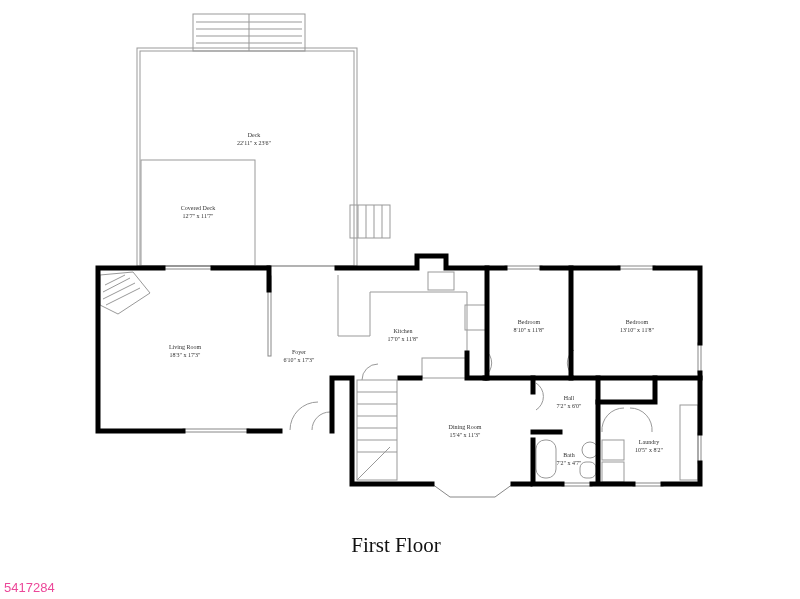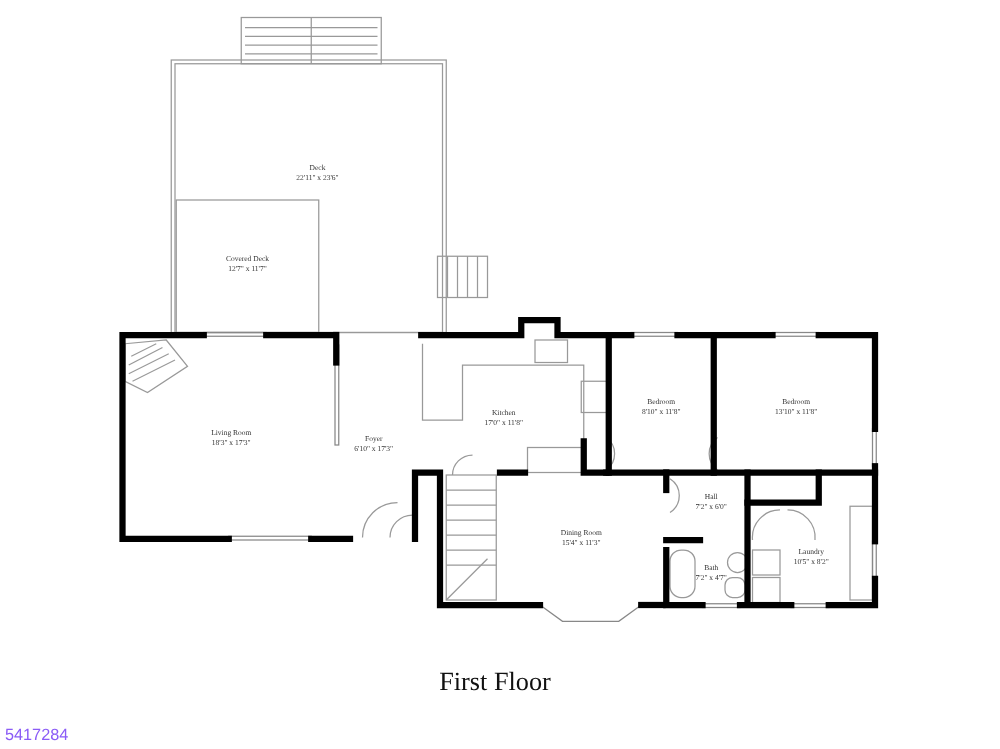--- a/index.html
+++ b/index.html
@@ -1,20 +1,20 @@
 <!DOCTYPE html>
 <html><head>
   <meta charset="utf-8">
   <style>
     html, body { margin: 0; padding: 0; background: #ffffff; }
     body { width: 800px; height: 599px; position: relative; overflow: hidden; font-family: "Liberation Serif", serif; }
     #plan { position: absolute; left: 0; top: 0; width: 800px; height: 520px; }
     .room-label { position: absolute; text-align: center; font-family: "Liberation Serif", serif; font-size: 6px; color: #333; line-height: 8px; transform: translateX(-50%); white-space: nowrap; }
     .title { position: absolute; left: 0; width: 792px; top: 533px; text-align: center; font-family: "Liberation Serif", serif; font-size: 21px; color: #111; }
-    .listing-id { position: absolute; left: 4px; top: 580px; font-family: "Liberation Sans", sans-serif; font-size: 13px; color: #8b5cf6; }
+    .listing-id { position: absolute; left: 4px; top: 580px; font-family: "Liberation Sans", sans-serif; font-size: 13px; color: #ec4899; }
   </style>
 </head>
 <body>
 
 <svg id="plan" viewBox="0 0 800 520" width="800" height="520" xmlns="http://www.w3.org/2000/svg">
   <g fill="none" stroke="#999" stroke-width="1">
 
     <g>
       <rect x="137" y="48" width="220" height="218"></rect>
       <rect x="140" y="51" width="214" height="215"></rect>

